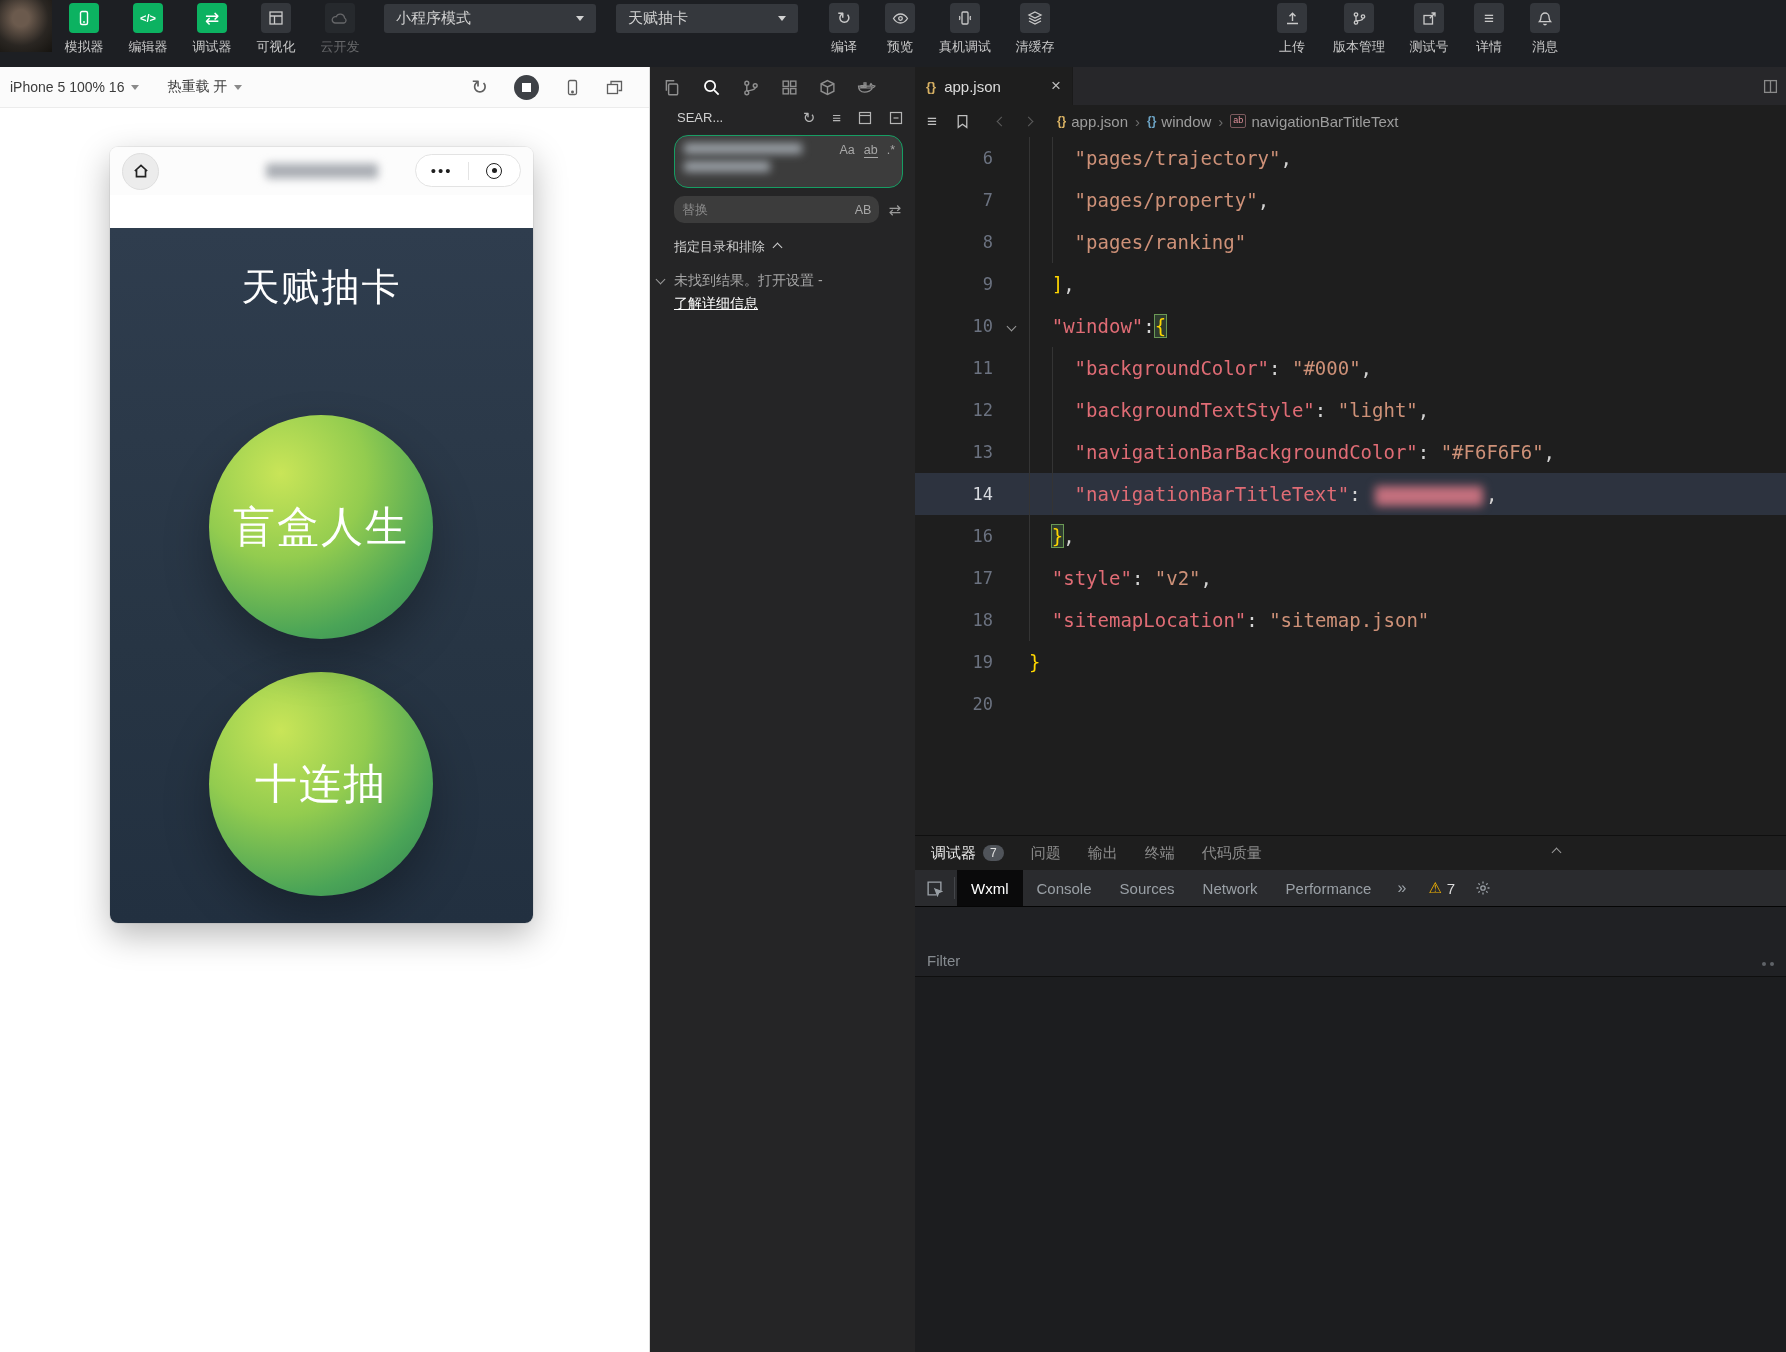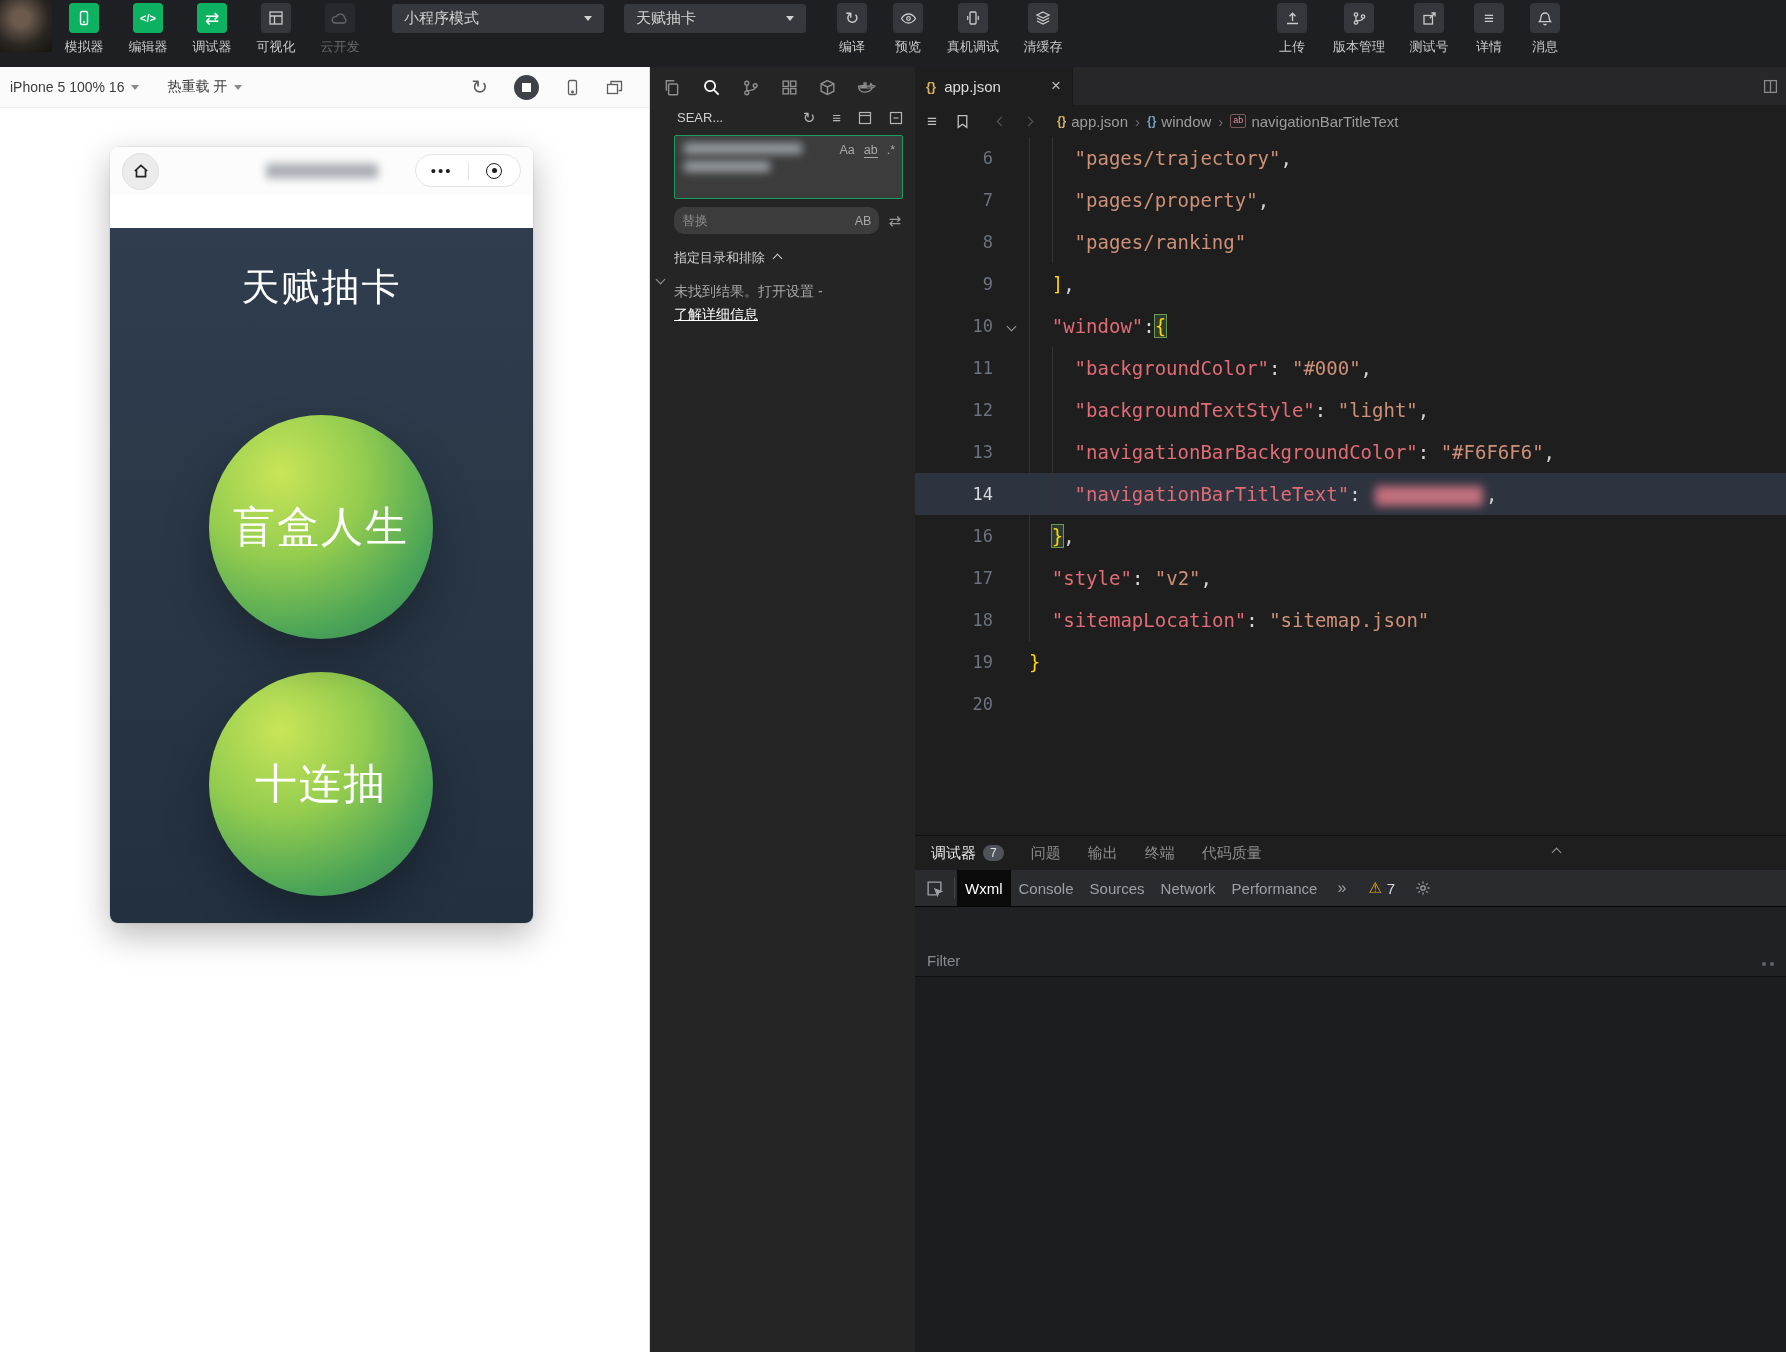--- a/index.html
+++ b/index.html
@@ -13,21 +13,21 @@
   
   .toolbar{height:67px;background:#1d1f23;display:flex;align-items:flex-start;color:#c9c9c9;position:relative}
   .avatar{width:52px;height:52px;background:radial-gradient(circle at 40% 35%,#6b5a4d 0 18%,#2a2622 60%,#15130f);flex:0 0 52px}
   .tcol{display:flex;flex-direction:column;align-items:center;width:64px;padding-top:3px}
   .tcol .ic{width:30px;height:30px;border-radius:4px;display:flex;align-items:center;justify-content:center}
   .tcol .ic.green{background:#0cb261;color:#fff}
   .tcol .ic.dark{background:#34373c;color:#c9c9c9}
   .tcol .lb{font-size:13px;margin-top:5px;color:#c9c9c9;white-space:nowrap}
   .tcol.disabled{opacity:.42}
   .dropdown{height:29px;margin-top:4px;background:#35383d;border-radius:3px;display:flex;align-items:center;justify-content:space-between;padding:0 12px;color:#d2d2d2;font-size:15px}
-  .dd1{width:212px;margin-left:20px}
+  .dd1{width:212px;margin-left:12px}
   .dd2{width:182px;margin-left:20px}
   .glyph-ic{font-size:17px;line-height:1}
   .rcluster{margin-left:auto;display:flex}
   .partial-ic{width:13px;height:28px;margin-top:4px;overflow:hidden;flex:0 0 13px}
   .partial-ic .ic{width:28px;height:28px;background:#34373c;border-radius:4px}
 
   
   .main{display:flex;height:1285px}
   .sim-panel{width:650px;background:#fff;position:relative;border-right:1px solid #dcdcdc}
   .sidebar{width:265px;background:#252526;position:relative;color:#bdbdbd}
@@ -60,21 +60,21 @@
   .page-title{margin-top:34px;text-align:center;font-size:38px;color:#fff;letter-spacing:2px}
   .ball{position:absolute;left:99px;width:224px;height:224px;border-radius:50%;display:flex;align-items:center;justify-content:center;color:#fff;font-size:42px;letter-spacing:2px;background:radial-gradient(circle at 32% 26%,#c9e558 0%,#93cc4f 38%,#4aa457 72%,#2e7e52 100%);box-shadow:0 22px 46px rgba(0,0,0,.28)}
   .ball.b1{top:187px}.ball.b2{top:444px}
 
   
   .act-row{display:flex;align-items:center;gap:21px;padding:11px 0 9px 13px;color:#8f8f8f}
   .act-row .active{color:#fff}
   .panel-head{display:flex;align-items:center;padding:4px 12px 6px 27px;font-size:13px;color:#cfcfcf}
   .ph-icons{margin-left:auto;display:flex;align-items:center;gap:17px;color:#b5b5b5}
   .search-wrap{margin:4px 12px 0 24px;position:relative}
-  .search-input{height:64px;background:#3c3c3c;border:1px solid #169e63;border-radius:2px;padding:7px 62px 6px 9px;position:relative}
+  .search-input{height:53px;background:#3c3c3c;border:1px solid #169e63;border-radius:14px;padding:7px 62px 6px 9px;position:relative}
   .blurbar{height:11px;background:#9aa0a6;filter:blur(4px);border-radius:2px;margin-bottom:7px}
   .bb1{width:118px}.bb2{width:86px}
   .si-icons{position:absolute;right:7px;top:7px;display:flex;gap:9px;color:#a8a8a8;font-size:12.5px}
   .si-icons .ww{border-bottom:1px solid #a8a8a8}
   .toggle-chv{position:absolute;left:7px;top:203px;color:#9a9a9a}
   .replace-row{display:flex;align-items:center;gap:9px;margin:8px 14px 0 24px}
   .replace-input{flex:1;height:27px;background:#3c3c3c;border-radius:10px;display:flex;align-items:center;padding:0 8px;color:#8b8b8b;font-size:13px}
   .replace-input .pc{margin-left:auto;color:#a8a8a8;font-size:12.5px}
   .rep-all{color:#9a9a9a;font-size:15px}
   .dir-row{margin:15px 12px 0 24px;display:flex;align-items:center;gap:9px;font-size:13px;color:#d0d0d0}
@@ -112,21 +112,21 @@
   
   .debug{flex:1;background:#1c1d1f;display:flex;flex-direction:column;border-top:1px solid #0f0f0f;min-width:0}
   .dbg-r1{height:34px;flex:0 0 34px;background:#1e1e1e;display:flex;align-items:center;gap:27px;padding:0 16px;font-size:15px;color:#8c8c8c;position:relative}
   .dbg-r1 .t{display:flex;align-items:center}
   .dbg-r1 .t.active{color:#e8e8e8}
   .badge{background:#50545a;color:#e2e2e2;border-radius:9px;font-size:12px;padding:1px 7px;margin-left:7px}
   .collapse-chv{position:absolute;left:638px;top:13px;color:#9a9a9a}
   .dbg-r2{height:37px;flex:0 0 37px;background:#2a2b2e;display:flex;align-items:center;font-size:15px;color:#9aa0a6;border-bottom:1px solid #050505}
   .inspect{padding:0 11px;color:#9aa0a6}
   .vdiv{width:1px;height:22px;background:#44464a;margin-right:2px}
-  .dt-tab{padding:0 8px;height:100%;display:flex;align-items:center}
+  .dt-tab{padding:0 14px;height:100%;display:flex;align-items:center}
   .dt-tab.active{background:#0a0a0b;color:#fff}
   .dt-more{padding:0 12px;font-size:16px}
   .warn{display:flex;align-items:center;gap:5px;padding:0 10px;color:#dcdcdc}
   .warn .tri{color:#f2b202;font-size:15px}
   .gear{padding:0 10px;color:#9aa0a6}
   .dbg-gap{height:37px;flex:0 0 37px;background:#202124}
   .dbg-r3{height:35px;flex:0 0 35px;background:#28292c;display:flex;align-items:center;font-size:15px;color:#c6c9cc;padding-left:4px}
   .st-tab{padding:0 14px;height:100%;display:flex;align-items:center}
   .st-tab.active{background:#151617;color:#fff}
   .dbg-filter{height:33px;flex:0 0 33px;background:#202124;display:flex;align-items:center;padding:0 12px;color:#868b90;font-size:15px;border-bottom:1px solid #0f0f0f}

